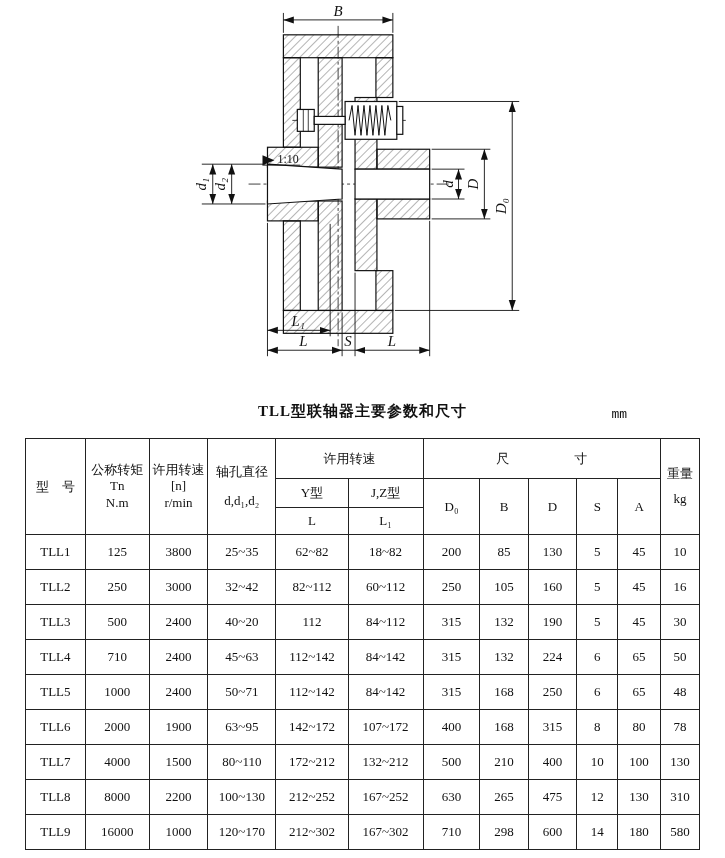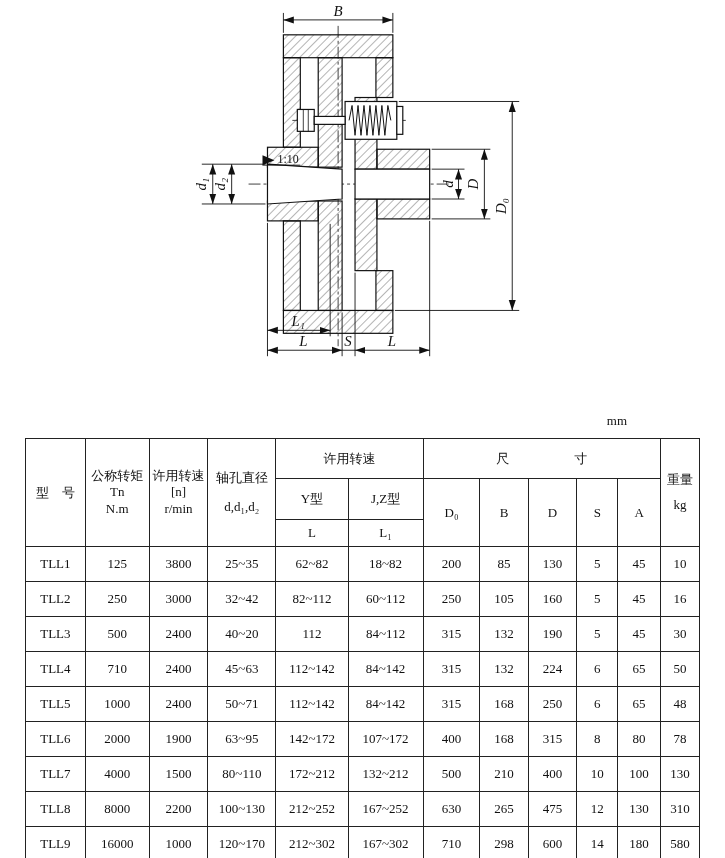--- a/index.html
+++ b/index.html
@@ -6,32 +6,32 @@
   html,body { background:#fff; }
   body {
     width:725px; height:858px; position:relative;
     font-family:"Liberation Serif", serif; color:#111;
     overflow:hidden;
   }
   .drawing-wrap { width:725px; height:398px; }
   svg text { font-family:"Liberation Serif", serif; }
   .title-row { position:relative; height:28px; margin-top:4px; text-align:center; }
   .doc-title { font-weight:bold; font-size:15px; letter-spacing:1px; display:inline-block; }
-  .unit-label { position:absolute; right:98px; top:11px; font-size:13px; font-family:Liberation Serif, serif; }
+  .unit-label { position:absolute; right:98px; top:5px; font-size:13px; font-family:Liberation Mono, monospace; }
   .table-wrap { padding:8px 25px 0 25px; }
   table.spec {
     width:675px; border-collapse:collapse; table-layout:fixed;
     border:1.5px solid #222; font-size:13px;
   }
   table.spec th, table.spec td {
     border:1px solid #222; text-align:center; vertical-align:middle;
     font-weight:normal; padding:1px 2px; overflow:hidden;
   }
   thead tr.h1 th { height:40px; }
-  thead tr.h2 th { height:41px; }
+  thead tr.h2 th { height:29px; }
   thead tr.h3 th { height:27px; }
   tbody td { height:35px; }
   .hline { line-height:1.25; }
   .gap-top-sm { margin-top:12px; }
   .gap-top-lg { margin-top:8px; }
 </style>
 </head>
 <body>
 
 <div class="drawing-wrap">
@@ -131,20 +131,21 @@
     <text x="507" y="207" text-anchor="middle" transform="rotate(-90 507 207)">D₀</text>
     <text x="298" y="328" text-anchor="middle">L₁</text>
     <text x="303" y="348" text-anchor="middle">L</text>
     <text x="348" y="348" text-anchor="middle">S</text>
     <text x="392" y="348" text-anchor="middle">L</text>
   </g>
 </svg>
 </div>
 
 <div class="title-row">
+  <span class="doc-title">TLL型联轴器主要参数和尺寸</span>
   <span class="unit-label">mm</span>
 </div>
 
 <div class="table-wrap">
 <table class="spec">
   <colgroup>
     <col style="width:58px">
         <col style="width:62px">
         <col style="width:57px">
         <col style="width:66px">

